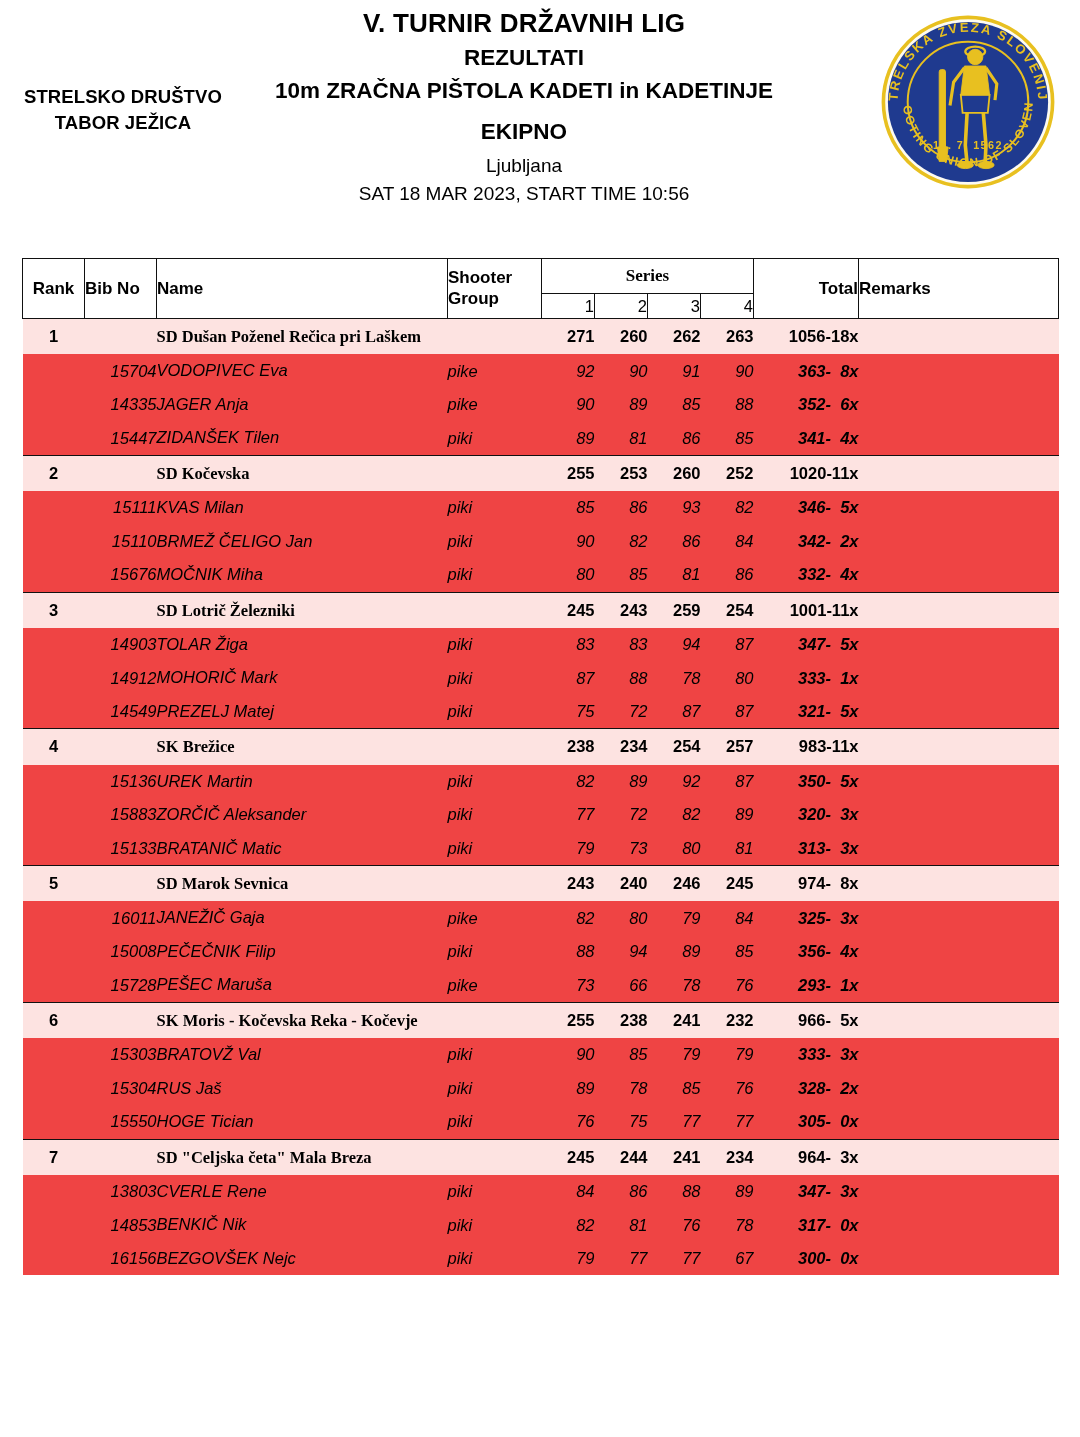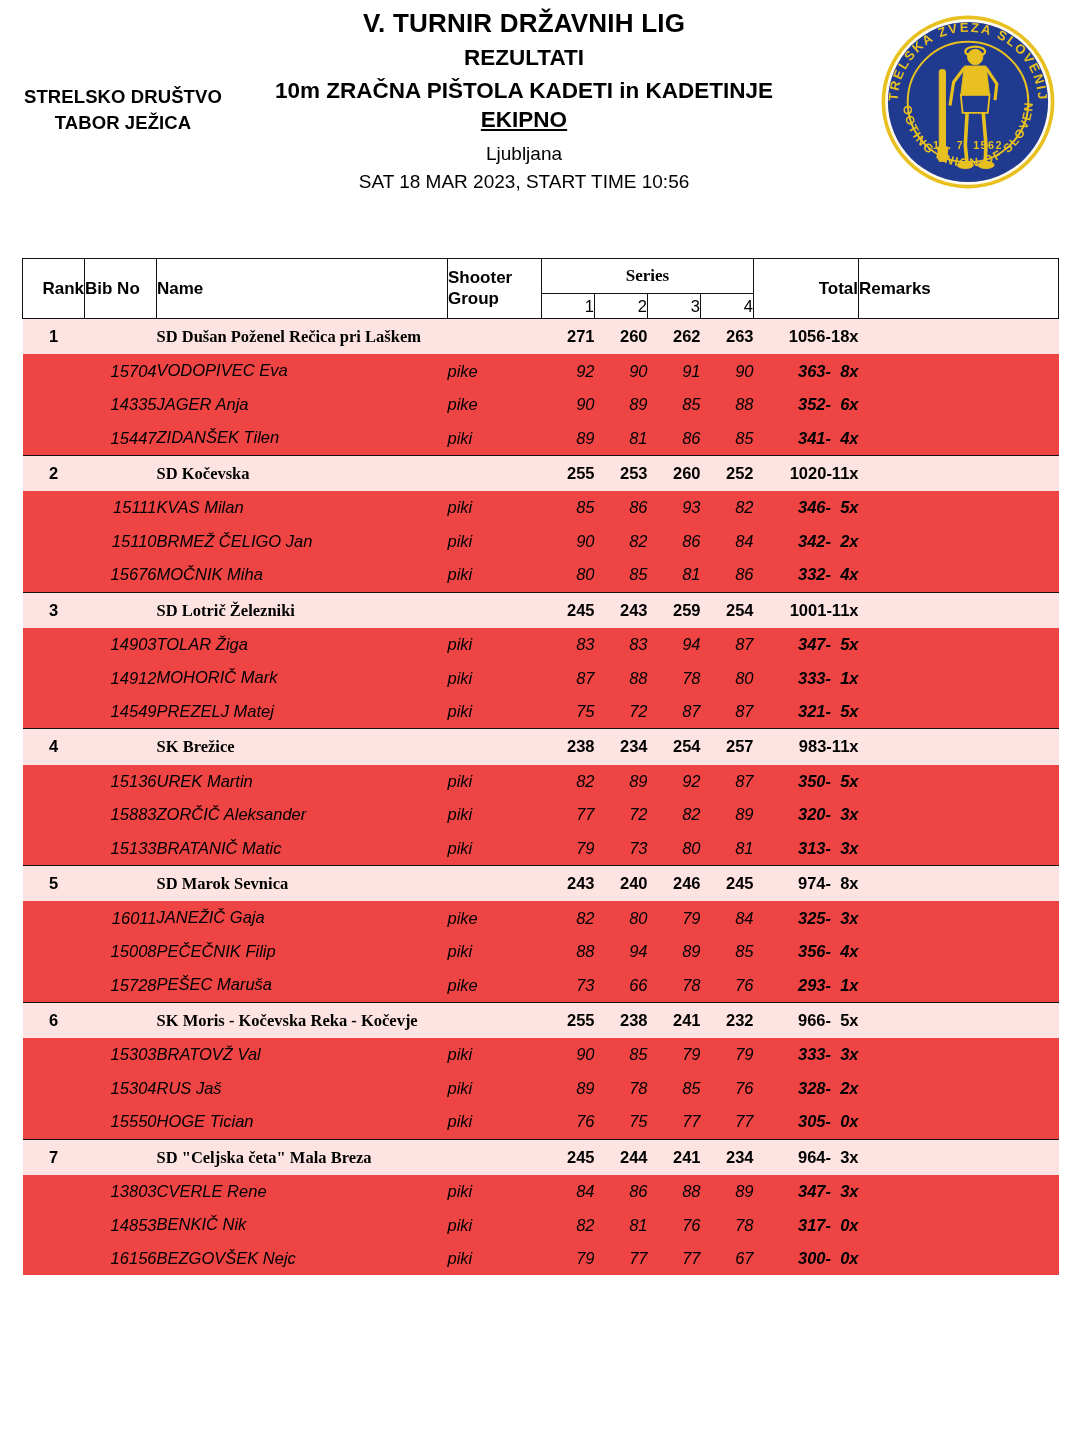--- a/index.html
+++ b/index.html
@@ -55,22 +55,21 @@
   .t-event {
     font-weight: bold;
     font-size: 22.5px;
     line-height: 1.3;
     margin-top: 4px;
   }
   .t-team {
     font-weight: bold;
     font-size: 22.5px;
     line-height: 1.3;
-    margin-top: 0;
-    text-decoration: underline;
+    margin-top: 12px;
   }
   .t-city {
     font-size: 19px;
     line-height: 1.3;
     margin-top: 8px;
   }
   .t-date {
     font-size: 19px;
     line-height: 1.3;
     margin-top: 3px;
@@ -106,21 +105,21 @@
   }
 
   
   thead th {
     border: 1.6px solid #111;
     font-weight: bold;
     font-size: 17px;
     background: #ffffff;
     padding: 3px 6px;
   }
-  th.h-rank   { width: 62px;  text-align: right; margin-left: 12px; }
+  th.h-rank   { width: 62px;  text-align: center; margin-left: 12px; }
   th.h-bib    { width: 72px;  text-align: left; }
   th.h-name   { width: 291px; text-align: left; }
   th.h-group  { width: 94px;  text-align: left; line-height: 1.2; }
   th.h-series { text-align: center; border-bottom: 1.6px solid #111; font-family: Liberation Serif, serif; }
   th.h-s1, th.h-s2, th.h-s3, th.h-s4 {
     width: 53px;
     text-align: right;
     font-weight: normal;
     font-size: 16.5px;
     padding: 1px 7px 2px 3px;

